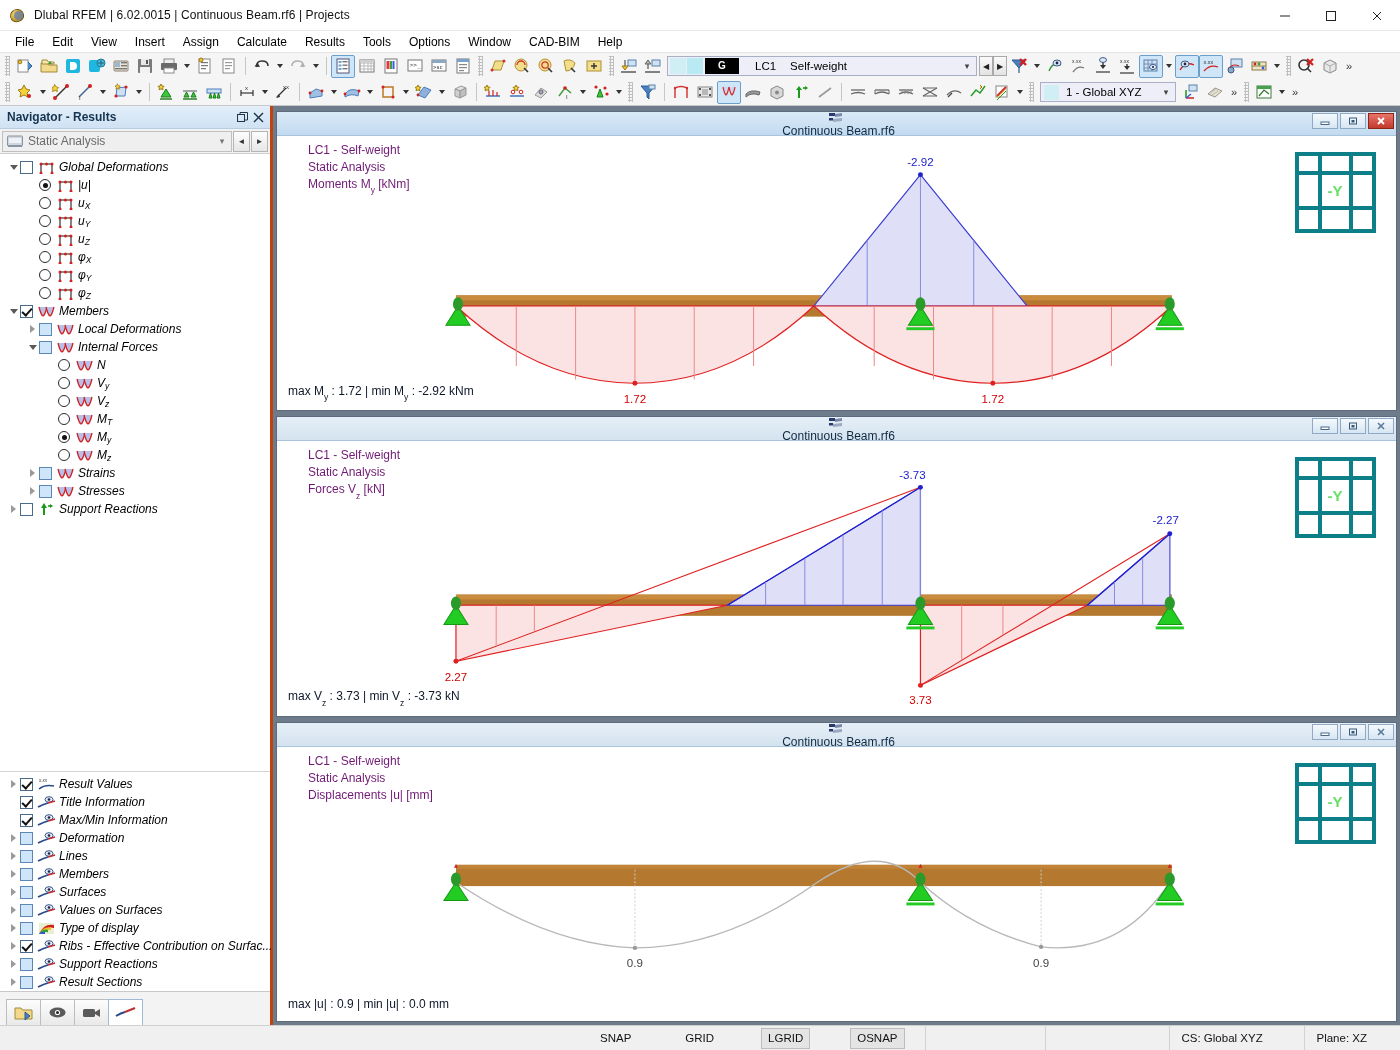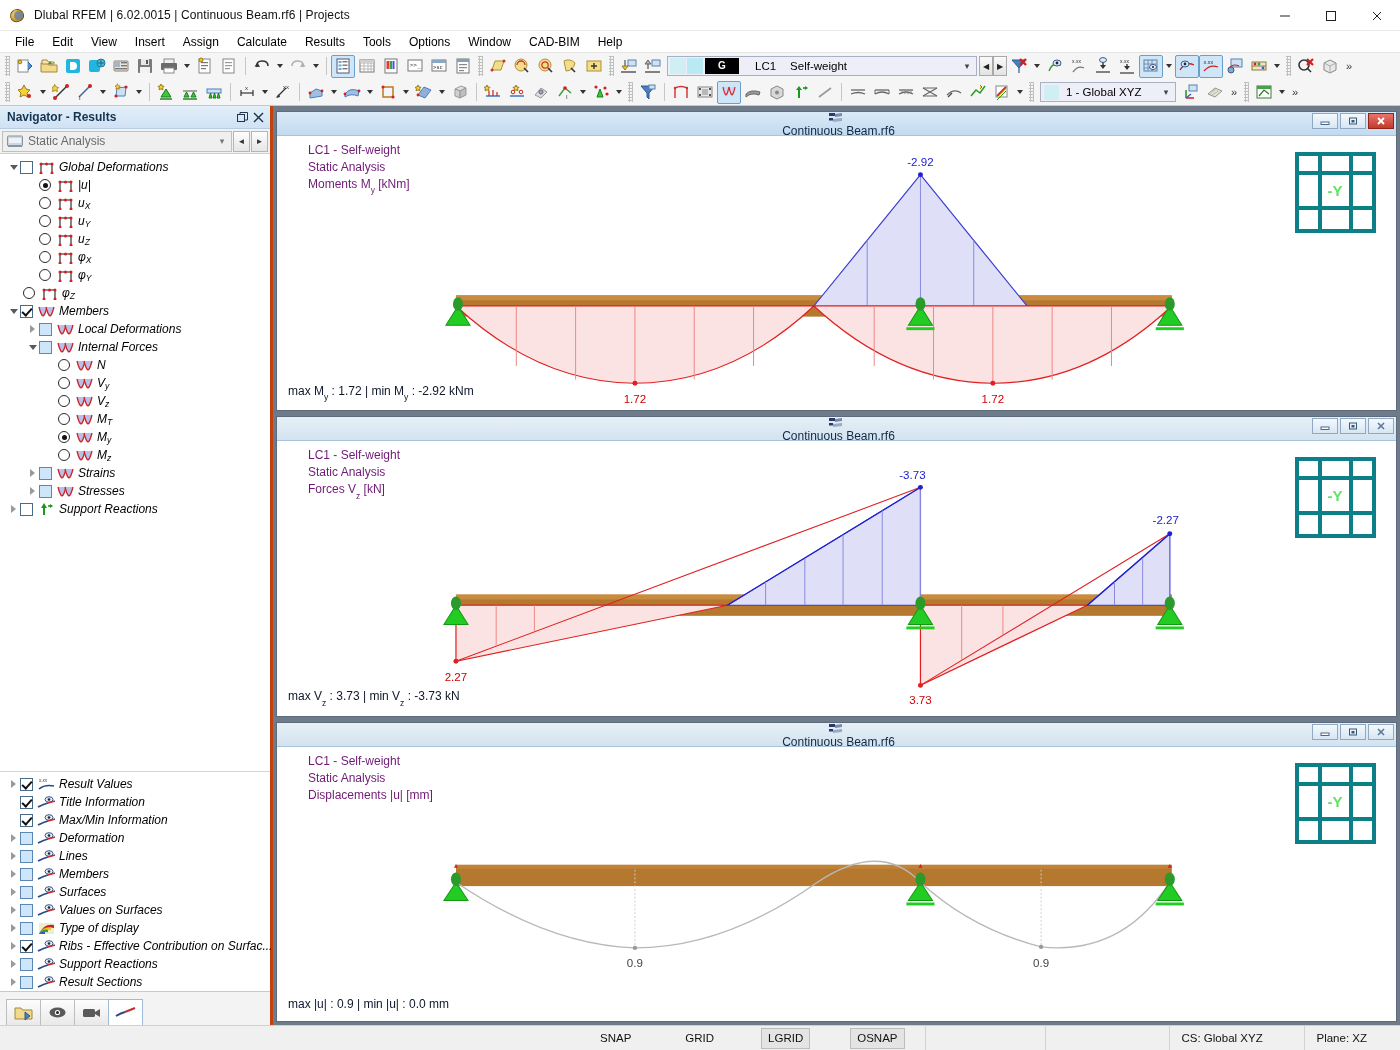--- a/index.html
+++ b/index.html
@@ -1034,21 +1034,21 @@
                 <path d="M3 12 V3 H14 V12" fill="none" stroke="#666" stroke-width="1.6"></path>
                 <circle cx="3" cy="3" r="1.5" fill="#d02020"></circle>
                 <circle cx="8.5" cy="3" r="1.5" fill="#d02020"></circle>
                 <circle cx="14" cy="3" r="1.5" fill="#d02020"></circle>
                 <circle cx="3" cy="12" r="1.5" fill="#d02020"></circle>
                 <circle cx="14" cy="12" r="1.5" fill="#d02020"></circle>
               </svg>
             </span>
             <span class="tree-label">φ<sub>Y</sub></span>
           </div>
-          <div class="tree-row" style="padding-left:10px">
+          <div class="tree-row" style="padding-left:26px">
             <span class="tw"></span>
             <span class="rb"></span>
             <span class="ti">
               <svg width="17" height="13" viewBox="0 0 17 13">
                 <path d="M3 12 V3 H14 V12" fill="none" stroke="#666" stroke-width="1.6"></path>
                 <circle cx="3" cy="3" r="1.5" fill="#d02020"></circle>
                 <circle cx="8.5" cy="3" r="1.5" fill="#d02020"></circle>
                 <circle cx="14" cy="3" r="1.5" fill="#d02020"></circle>
                 <circle cx="3" cy="12" r="1.5" fill="#d02020"></circle>
                 <circle cx="14" cy="12" r="1.5" fill="#d02020"></circle>

